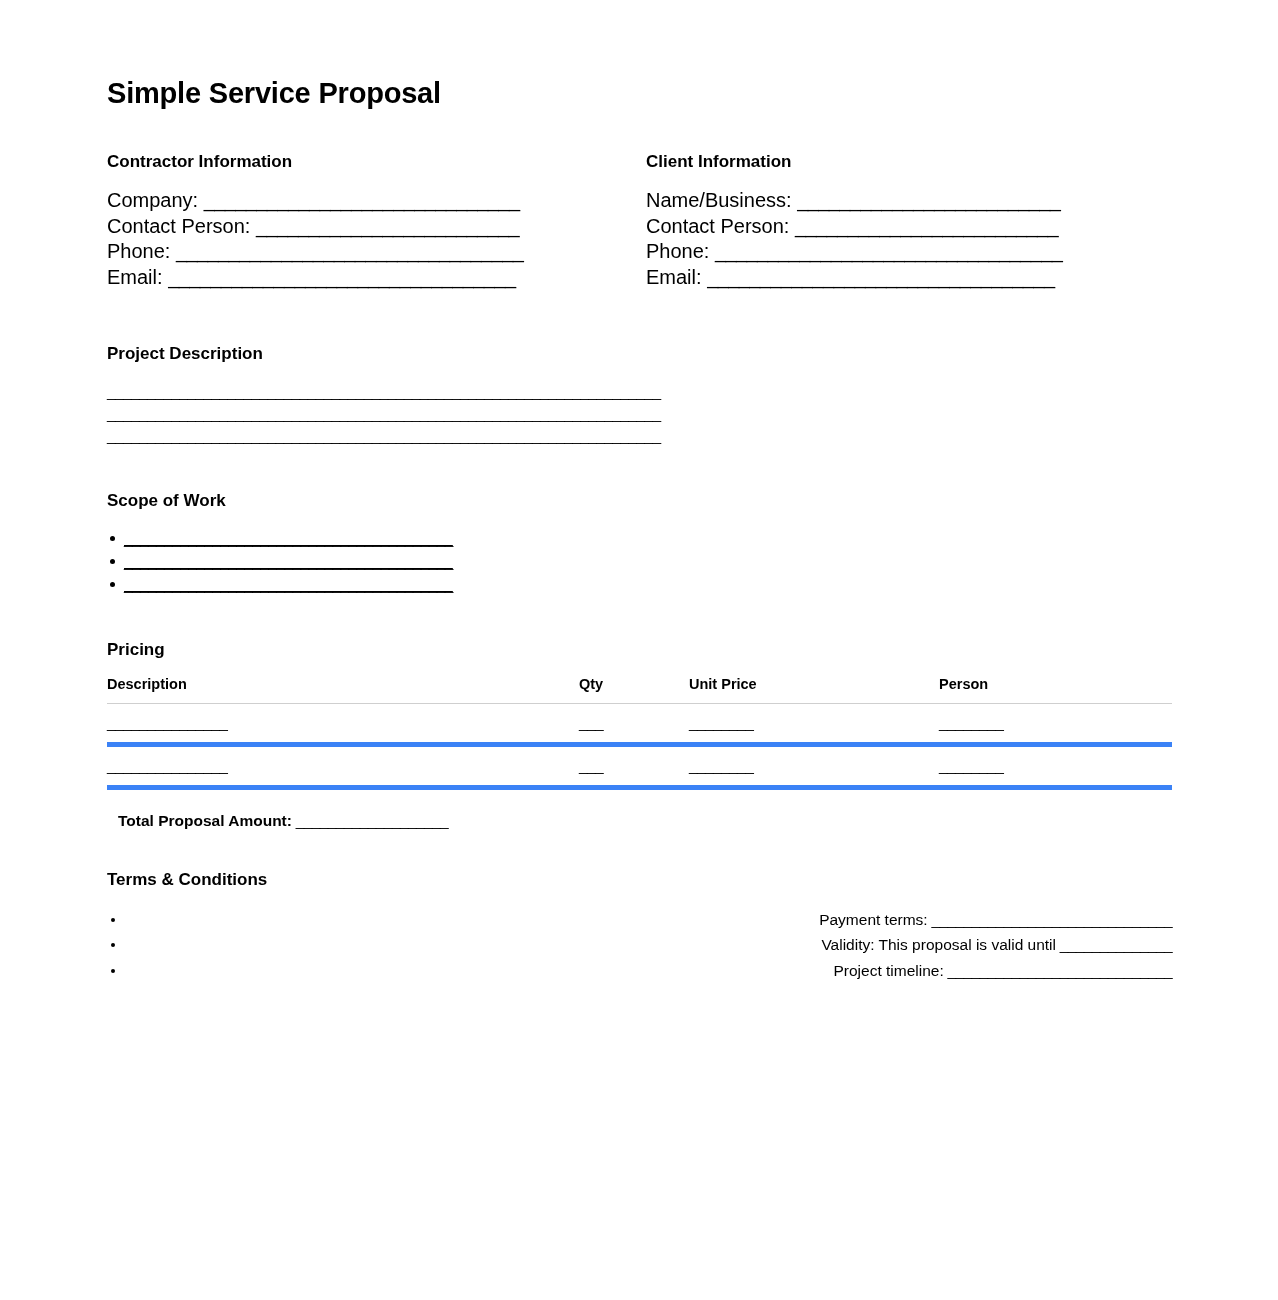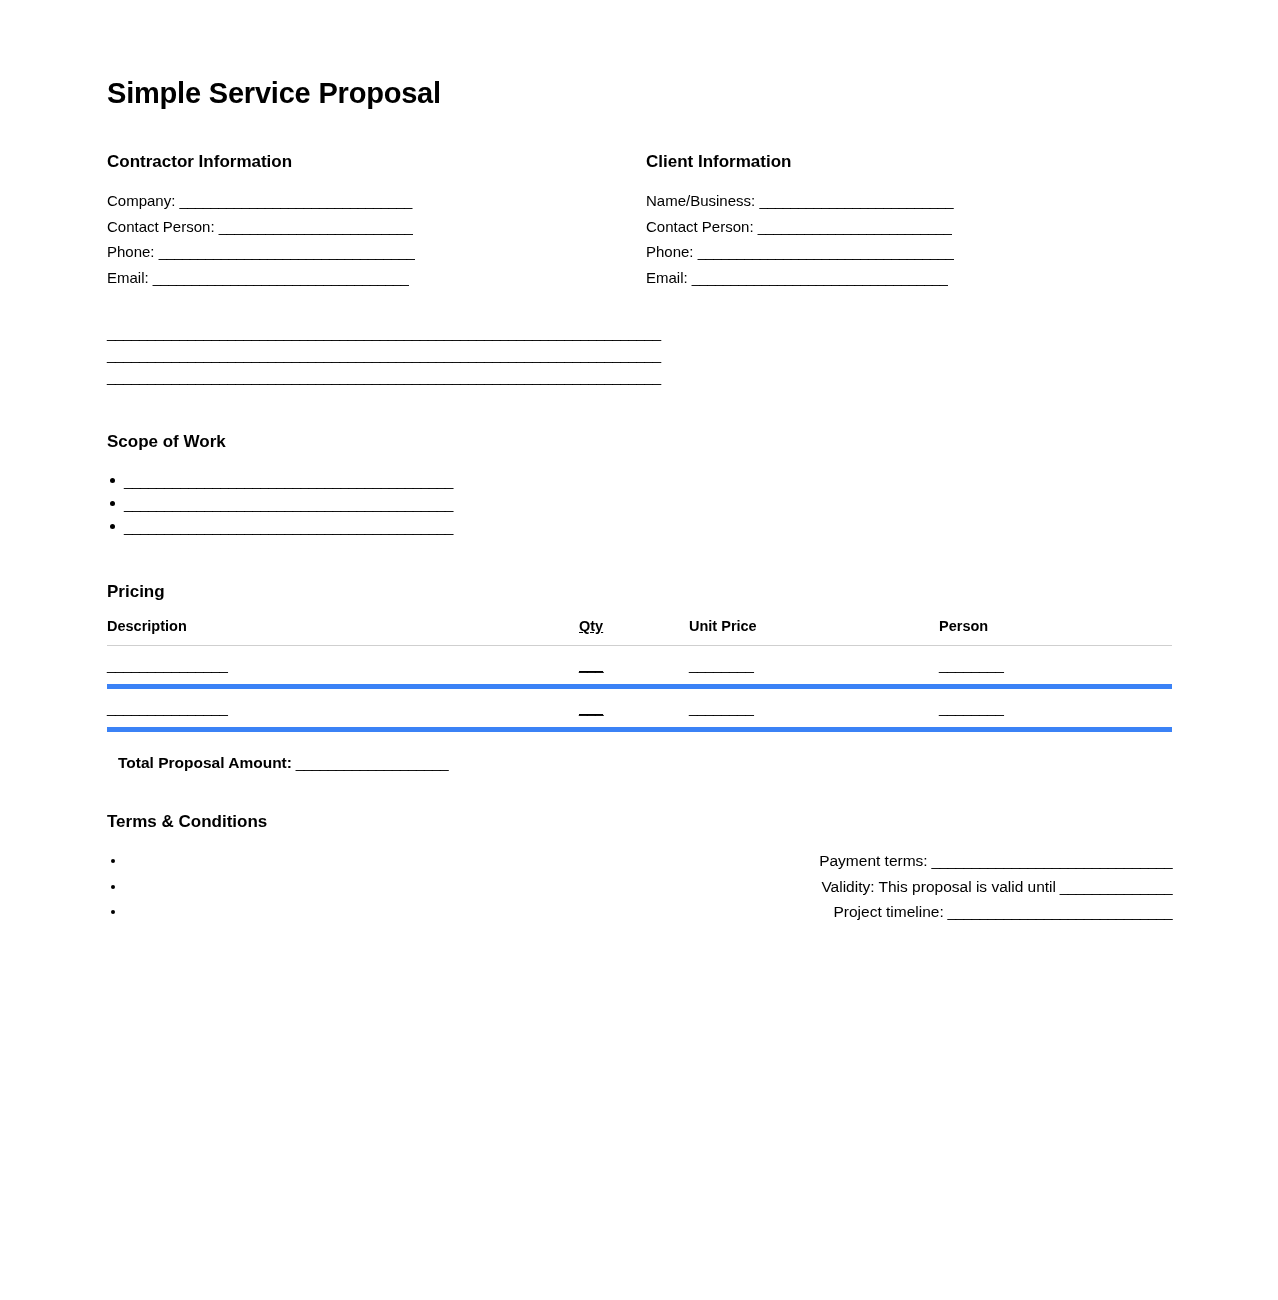--- a/index.html
+++ b/index.html
@@ -41,30 +41,30 @@
   .section-heading {
     font-size: 17px;
     font-weight: bold;
     margin: 0 0 16px 0;
     line-height: 1.2;
   }
 
   
   .info-columns {
     display: flex;
-    margin-bottom: 32px;
+    margin-bottom: 54px;
   }
   .info-col {
     width: 520px;
   }
   .info-col.right {
     margin-left: 19px;
   }
   .field-row {
-    font-size: 15px;
+    font-size: 20px;
     line-height: 25.5px;
     white-space: nowrap;
   }
   .fill {
     font-family: "Liberation Sans", sans-serif;
     letter-spacing: -0.6px;
     white-space: pre;
   }
 
   
@@ -76,20 +76,21 @@
     line-height: 22px;
     letter-spacing: -0.6px;
     white-space: pre;
   }
 
   
   .scope-list {
     list-style: none;
     margin: 0 0 44px 0;
     padding: 0;
+    text-decoration: underline;
   }
   .scope-list li {
     position: relative;
     padding-left: 17px;
     font-size: 15.5px;
     line-height: 23px;
     letter-spacing: -0.6px;
     white-space: pre;
   }
   .scope-list li::before {
@@ -119,21 +120,21 @@
   .pricing-table td {
     font-size: 15.5px;
     letter-spacing: -0.6px;
     white-space: pre;
     padding: 9px 0 9px 0;
     border-bottom: 5px solid #3b82f6;
     vertical-align: bottom;
     line-height: 20px;
   }
   .col-desc  { width: 472px; }
-  .col-qty   { width: 110px; text-decoration: underline; }
+  .col-qty   { width: 110px; }
   .col-unit  { width: 250px; }
   .col-total { width: 233px; }
 
   .total-amount {
     font-size: 15.5px;
     font-weight: bold;
     margin-bottom: 40px;
     white-space: nowrap;
     margin-left: 11px;
   }
@@ -235,20 +236,21 @@
         </div>
         <div class="field-row">
           <span>Email:</span>
           <span class="fill">_________________________________</span>
         </div>
       </div>
 
     </div>
 
     <div>
+      <div class="section-heading">Project Description</div>
       <div class="blank-lines">
         <div class="blank-line">_____________________________________________________________________</div>
         <div class="blank-line">_____________________________________________________________________</div>
         <div class="blank-line">_____________________________________________________________________</div>
       </div>
     </div>
 
     <div>
       <div class="section-heading">Scope of Work</div>
       <ul class="scope-list">

